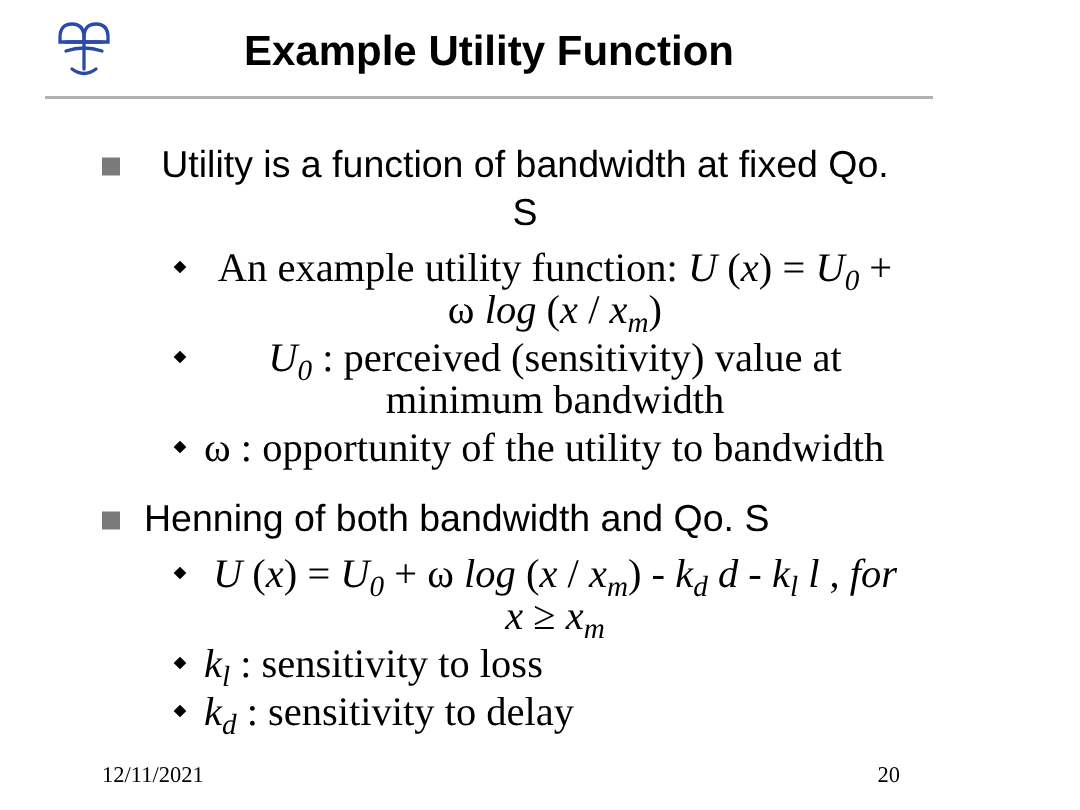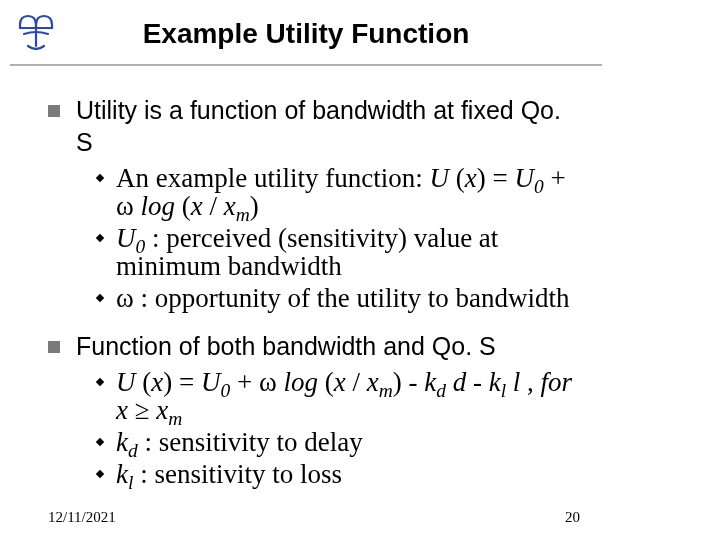--- a/index.html
+++ b/index.html
@@ -8,20 +8,21 @@
     font-family: "Times New Roman", Times, serif;
     background: #fff;
     color: #000;
     position: relative;
   }
   .slide {
     width: 612px;
     height: 540px;
     position: relative;
     padding: 0;
+    margin-left: 20px;
   }
   .logo {
     position: absolute;
     top: 10px;
     left: 14px;
     width: 44px;
     height: 44px;
   }
   .title {
     font-family: Arial, Helvetica, sans-serif;
@@ -32,20 +33,21 @@
     padding-bottom: 14px;
     color: #000;
   }
   .rule {
     border: none;
     border-top: 2px solid #b0b0b0;
     margin: 0 10px 0 10px;
   }
   .content {
     padding: 28px 28px 0 48px;
+    text-align: center;
   }
   .l1 {
     display: flex;
     align-items: flex-start;
     margin-bottom: 6px;
   }
   .l1 .sq {
     width: 12px; height: 12px;
     background: #7a7a7a;
     margin-top: 11px;
@@ -140,46 +142,46 @@
             <svg width="12" height="12">
               <rect x="3" y="3" width="6" height="6" fill="#000" transform="rotate(45 6 6)"></rect>
             </svg>
           </span>
         <div class="txt"><span>ω :</span><span> opportunity of the utility to bandwidth</span></div>
       </div>
     </div>
 
     <div class="l1">
       <div class="sq"></div>
-      <div class="txt">Function of both bandwidth and Qo. S</div>
+      <div class="txt">Henning of both bandwidth and Qo. S</div>
     </div>
     <div class="l2-wrap">
       <div class="l2">
         <span class="dm">
             <svg width="12" height="12">
               <rect x="3" y="3" width="6" height="6" fill="#000" transform="rotate(45 6 6)"></rect>
             </svg>
           </span>
         <div class="txt"><span><span class="ital">U</span> (<span class="ital">x</span>) = <span class="ital">U</span><sub>0</sub> + ω <span class="ital">log</span> (<span class="ital">x</span> / <span class="ital">x</span><sub>m</sub>) - <span class="ital">k</span><sub>d</sub> <span class="ital">d</span> - <span class="ital">k</span><sub>l</sub> <span class="ital">l</span> , <span class="ital">for x</span> ≥ <span class="ital">x</span><sub>m</sub></span></div>
       </div>
       <div class="l2">
         <span class="dm">
             <svg width="12" height="12">
               <rect x="3" y="3" width="6" height="6" fill="#000" transform="rotate(45 6 6)"></rect>
             </svg>
           </span>
-        <div class="txt"><span><span class="ital">k</span><sub>d</sub> :</span><span> sensitivity to delay</span></div>
+        <div class="txt"><span><span class="ital">k</span><sub>l</sub> :</span><span>  sensitivity to loss</span></div>
       </div>
       <div class="l2">
         <span class="dm">
             <svg width="12" height="12">
               <rect x="3" y="3" width="6" height="6" fill="#000" transform="rotate(45 6 6)"></rect>
             </svg>
           </span>
-        <div class="txt"><span><span class="ital">k</span><sub>l</sub> :</span><span>  sensitivity to loss</span></div>
+        <div class="txt"><span><span class="ital">k</span><sub>d</sub> :</span><span> sensitivity to delay</span></div>
       </div>
     </div>
 
   </div>
 
   <div class="footer">
     <div class="date">12/11/2021</div>
     <div class="num">20</div>
   </div>
 

